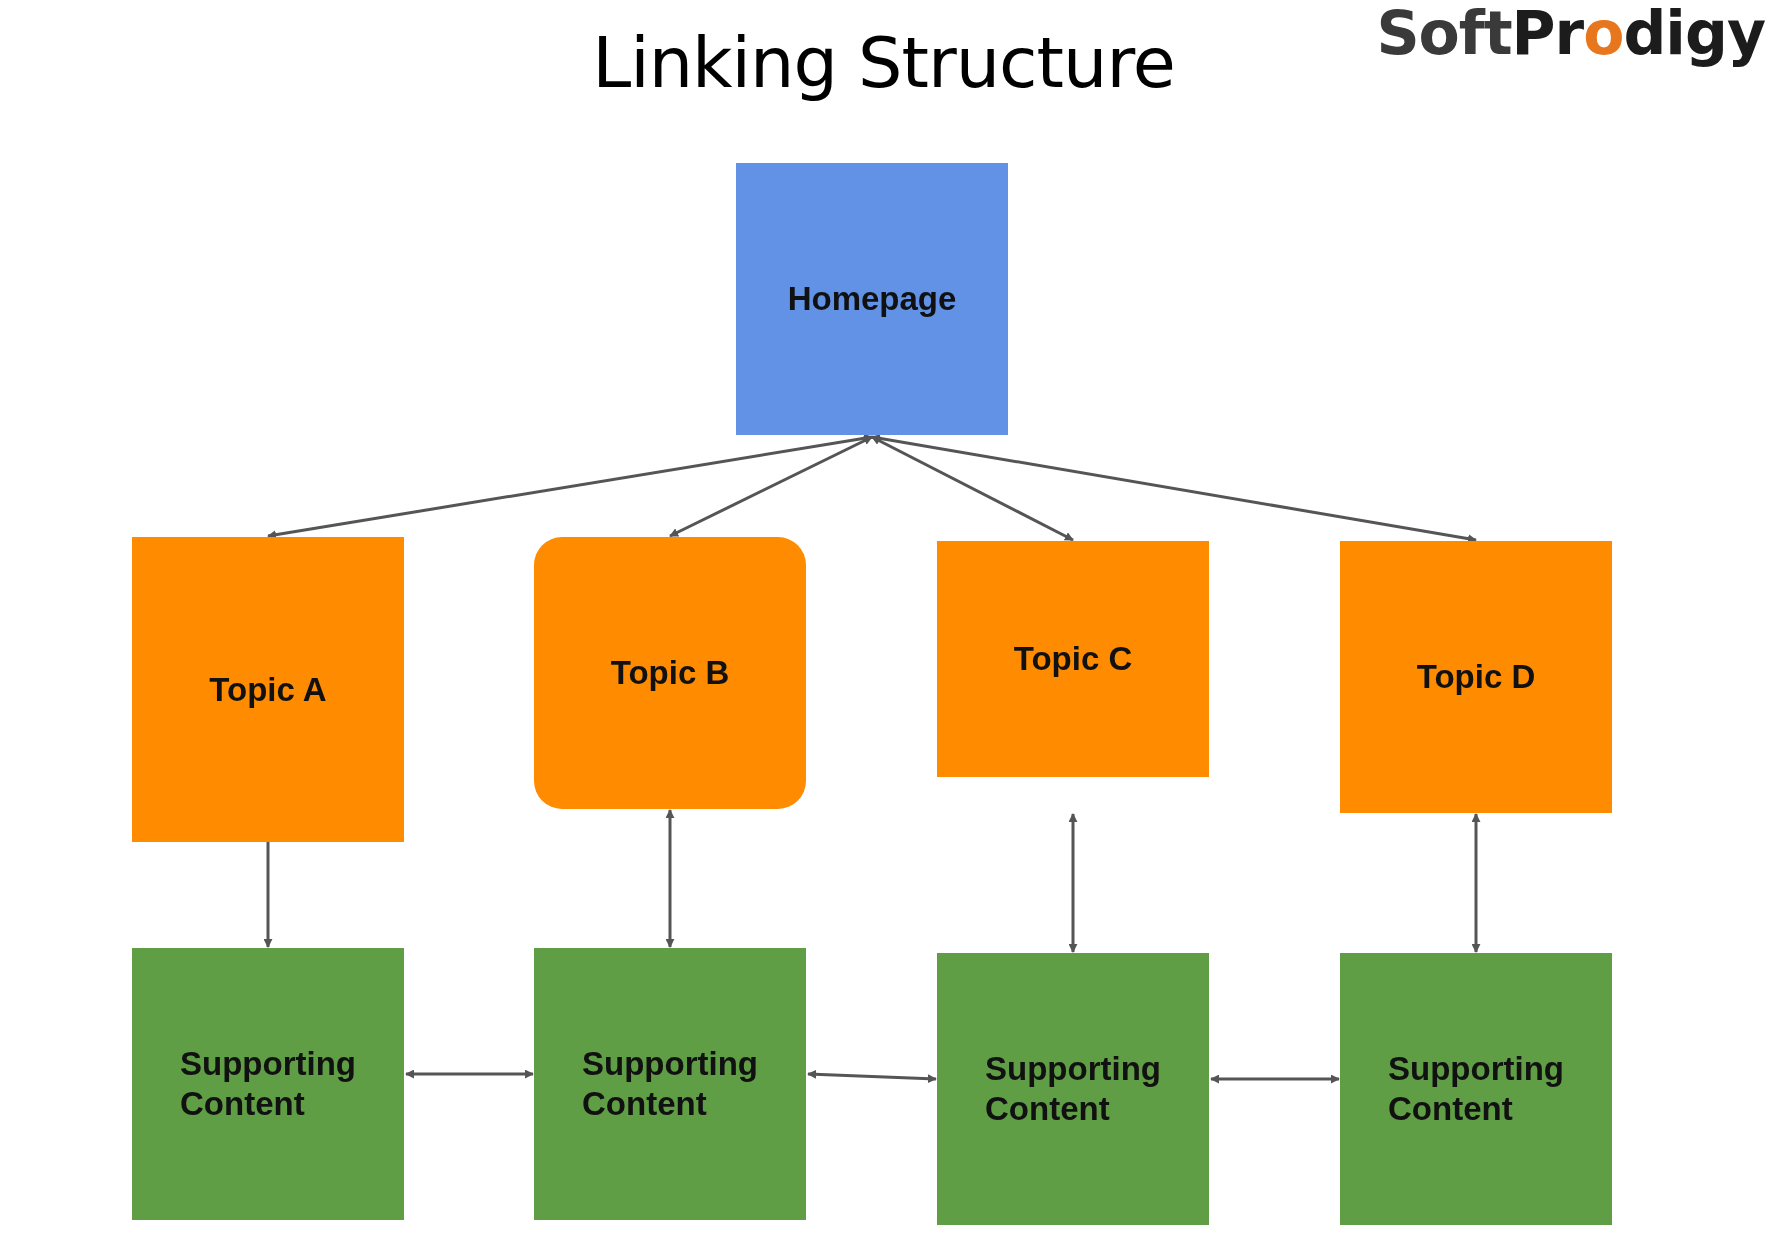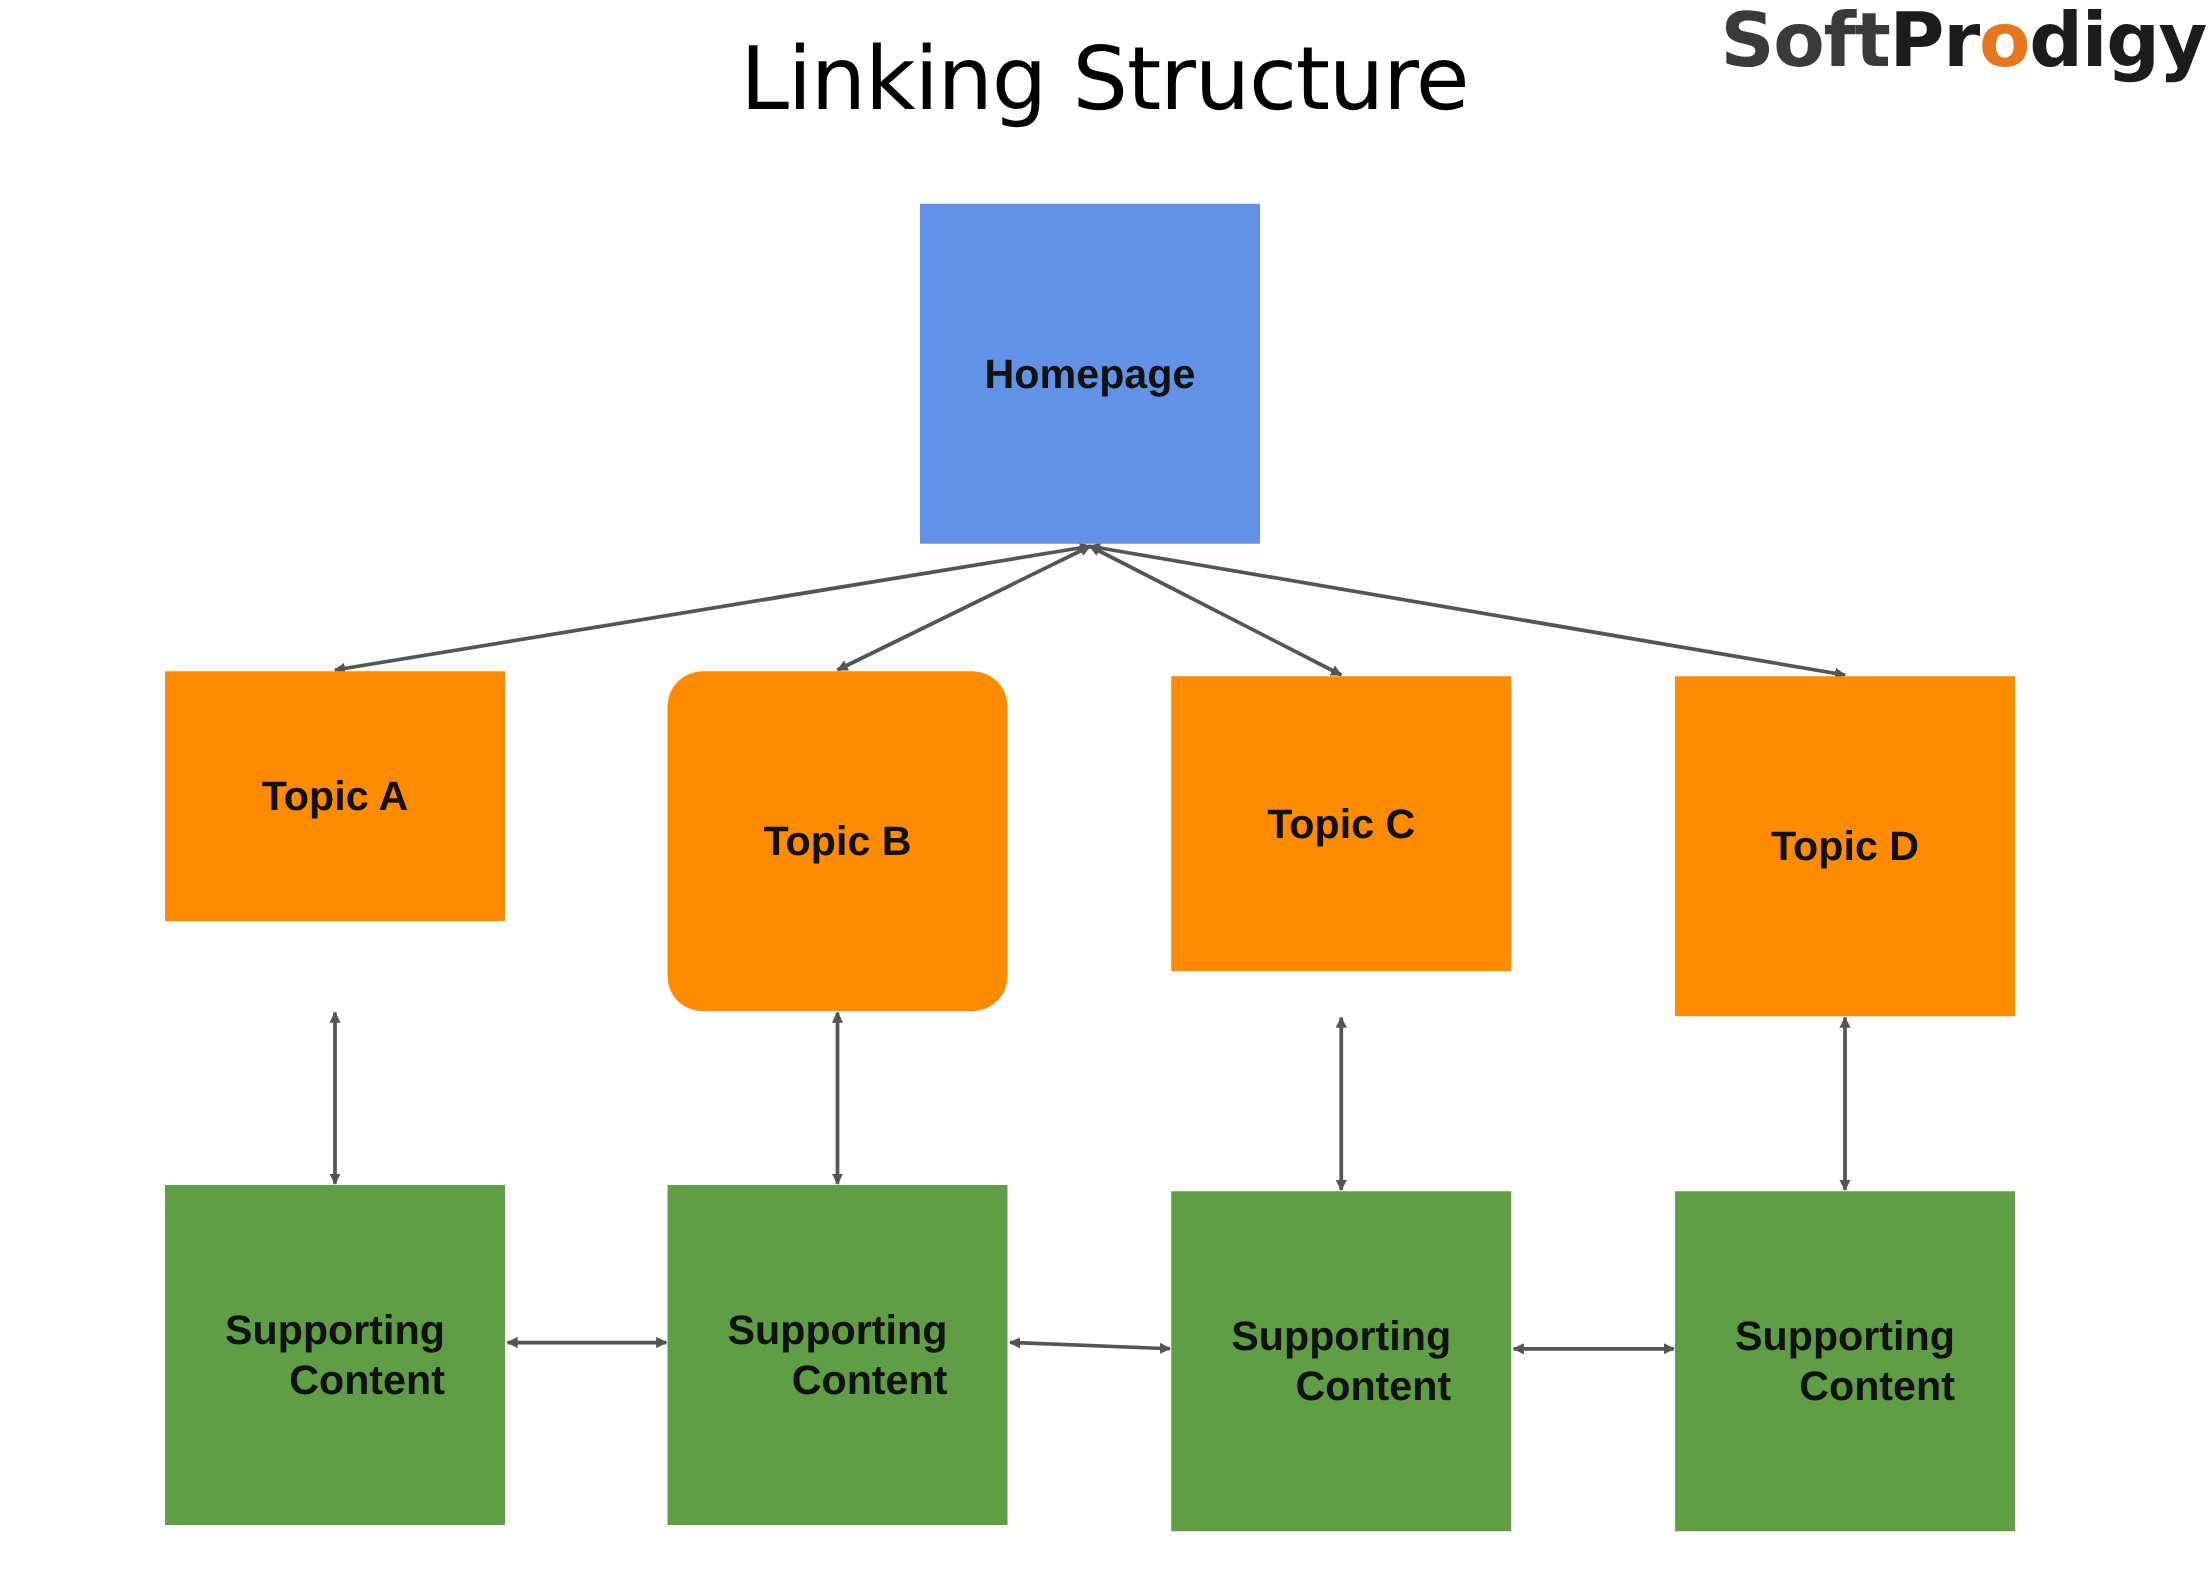--- a/index.html
+++ b/index.html
@@ -9,21 +9,21 @@
       font-family: "DejaVu Sans", sans-serif; font-weight: normal; font-size: 70px; color: #000; letter-spacing: -1px;
     }
     .logo {
       position: absolute; right: 2px; top: -2px; font-family: "DejaVu Sans", sans-serif; font-weight: bold;
       font-size: 60px; color: #1c1c1c; letter-spacing: -1px; white-space: nowrap;
     }
     .logo .accent { color: #e8761c; }
     .logo .soft { color: #3a3a3a; }
     svg.links { position: absolute; left: 0; top: 0; }
     .node {
-      position: absolute; display: flex; align-items: center; justify-content: center; text-align: right;
+      position: absolute; display: flex; align-items: center; justify-content: center; text-align: left;
       font-family: "Liberation Sans", sans-serif; font-weight: bold; font-size: 33px; color: #111; line-height: 1.2;
     }
     .node span { display: block; }
   </style>
 </head>
 <body>
 
 <div class="title">Linking Structure</div>
 
 <div class="logo">
@@ -48,21 +48,21 @@
       <line x1="406" y1="1074" x2="533" y2="1074" stroke="#555555" stroke-width="3" marker-end="url(#ah)" marker-start="url(#ah)"></line>
       <line x1="808" y1="1074" x2="936" y2="1079" stroke="#555555" stroke-width="3" marker-end="url(#ah)" marker-start="url(#ah)"></line>
       <line x1="1211" y1="1079" x2="1339" y2="1079" stroke="#555555" stroke-width="3" marker-end="url(#ah)" marker-start="url(#ah)"></line>
     </g>
 </svg>
 
 <div class="node" id="n-home" style="left: 736px; top: 163px; width: 272px; height: 272px; background: rgb(97, 146, 230);">
   <span>Homepage</span>
 </div>
 
-<div class="node" id="n-topic_a" style="left: 132px; top: 537px; width: 272px; height: 200px; background: rgb(255, 140, 0);">
+<div class="node" id="n-topic_a" style="left: 132px; top: 537px; width: 272px; height: 305px; background: rgb(255, 140, 0);">
   <span>Topic A</span>
 </div>
 <div class="node" id="n-topic_b" style="left: 534px; top: 537px; width: 272px; height: 272px; background: rgb(255, 140, 0); border-radius: 28px;">
   <span>Topic B</span>
 </div>
 <div class="node" id="n-topic_c" style="left: 937px; top: 541px; width: 272px; height: 236px; background: rgb(255, 140, 0);">
   <span>Topic C</span>
 </div>
 <div class="node" id="n-topic_d" style="left: 1340px; top: 541px; width: 272px; height: 272px; background: rgb(255, 140, 0);">
   <span>Topic D</span>

